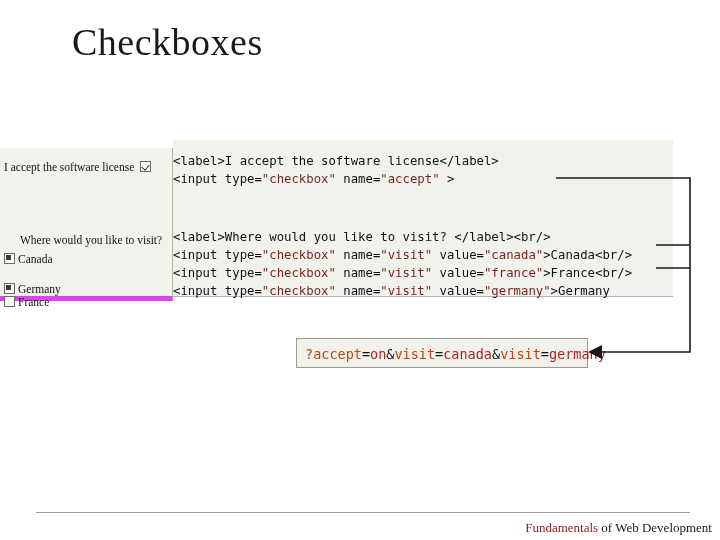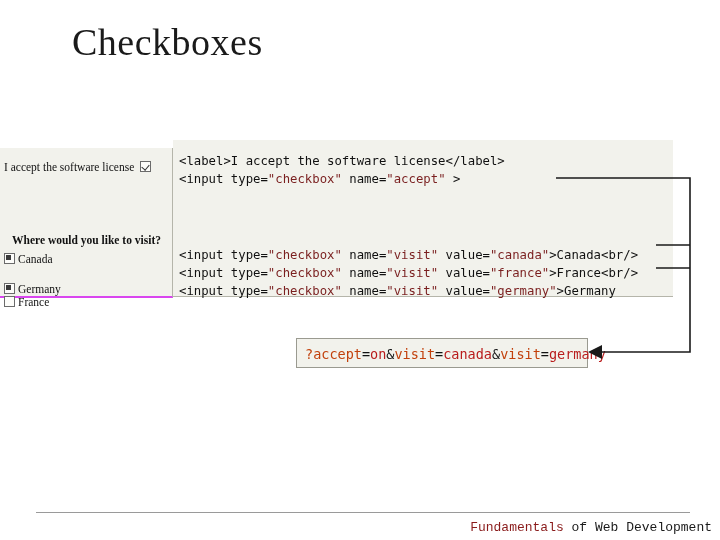--- a/index.html
+++ b/index.html
@@ -58,31 +58,31 @@
 
   
   .render-panel {
     position: absolute;
     left: 0;
     top: 148px;
     width: 172px;
     height: 148px;
     background: #f2f2ec;
     border-right: 1px solid #b5b5aa;
-    border-bottom: 2px solid #d946ef;
+    border-bottom: 5px solid #d946ef;
     font-family: "Liberation Serif", serif;
   }
   .render-row {
     position: absolute;
     font-size: 11.5px;
     color: #111;
     white-space: nowrap;
   }
   .r-accept { left: 4px; top: 13px; }
-  .r-where  { left: 12px; top: 86px; font-weight: bold; }
+  .r-where  { left: 20px; top: 86px; font-weight: normal; }
   .r-canada { left: 4px; top: 105px; }
   .r-france { left: 4px; top: 120px; margin-top: 28px; }
   .r-germany{ left: 4px; top: 135px; }
   .cb {
     display: inline-block;
     width: 9px;
     height: 9px;
     border: 1px solid #6b6b6b;
     background: #fdfdfa;
     position: relative;
@@ -118,21 +118,21 @@
     background: #f2f2ec;
     font-family: "DejaVu Sans Mono", monospace;
     font-size: 12.3px;
     line-height: 18px;
     color: #111;
     border-bottom: 1px solid #b5b5aa;
     white-space: pre;
   }
   .code-line {
     position: absolute;
-    left: 6px;
+    left: 0;
     white-space: pre;
   }
   .code-line .str { color: #7a1f1f; }
   .cl0 { top: 12px; }
   .cl1 { top: 30px; }
   .cl2 { top: 88px; }
   .cl3 { top: 106px; }
   .cl4 { top: 124px; }
   .cl5 { top: 142px; }
 
@@ -171,21 +171,21 @@
     left: 36px;
     top: 512px;
     width: 654px;
     height: 1px;
     background: #9a9a9a;
   }
   .footer-text {
     position: absolute;
     right: 32px;
     top: 520px;
-    font-family: Liberation Mono, monospace;
+    font-family: Liberation Serif, serif;
     font-size: 13px;
     color: #1a1a1a;
   }
   .footer-text .accent { color: #8a1b1b; }
 </style>
 </head>
 <body>
 
 <div class="slide">
 
@@ -199,20 +199,21 @@
     <div class="render-row r-accept"><span>I accept the software license</span><span class="cb small-mark"></span></div>
     <div class="render-row r-where">Where would you like to visit?</div>
     <div class="render-row r-canada"><span class="cb checked"></span><span>Canada</span></div>
     <div class="render-row r-france"><span class="cb"></span><span>France</span></div>
     <div class="render-row r-germany"><span class="cb checked"></span><span>Germany</span></div>
   </div>
 
   <div class="code-panel">
     <div class="code-line cl0">&lt;label&gt;I accept the software license&lt;/label&gt;</div>
     <div class="code-line cl1">&lt;input type=<span class="str">"checkbox"</span> name=<span class="str">"accept"</span> &gt;</div>
+    <div class="code-line cl2">&lt;label&gt;Where would you like to visit? &lt;/label&gt;&lt;br/&gt;</div>
     <div class="code-line cl3">&lt;input type=<span class="str">"checkbox"</span> name=<span class="str">"visit"</span> value=<span class="str">"canada"</span>&gt;Canada&lt;br/&gt;</div>
     <div class="code-line cl4">&lt;input type=<span class="str">"checkbox"</span> name=<span class="str">"visit"</span> value=<span class="str">"france"</span>&gt;France&lt;br/&gt;</div>
     <div class="code-line cl5">&lt;input type=<span class="str">"checkbox"</span> name=<span class="str">"visit"</span> value=<span class="str">"germany"</span>&gt;Germany</div>
   </div>
 
   <div class="query-box"><span class="k">?accept</span><span class="sep">=</span><span class="v">on</span>&amp;<span class="k">visit</span><span class="sep">=</span><span class="v">canada</span>&amp;<span class="k">visit</span><span class="sep">=</span><span class="v">germany</span></div>
 
   <svg class="arrows" viewBox="0 0 720 540">
 
     <path d="M556,178 L690,178 L690,352 L598,352" fill="none" stroke="#1a1a1a" stroke-width="1.6"></path>

